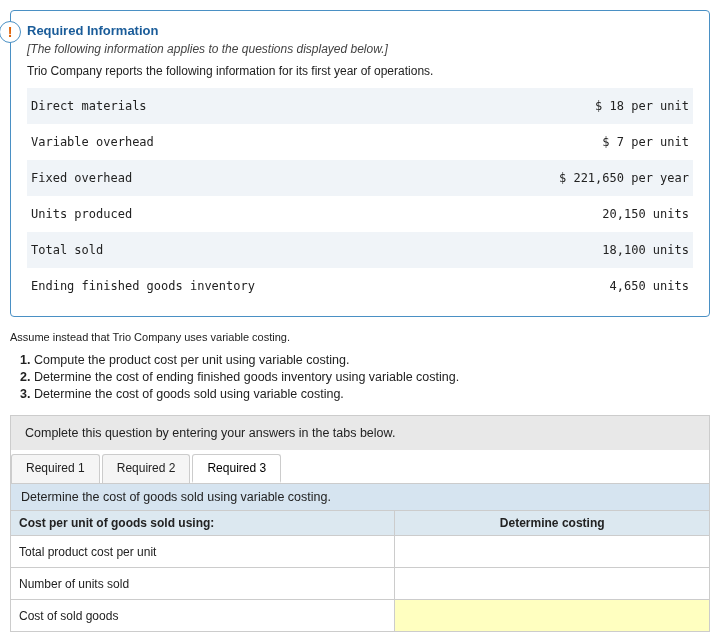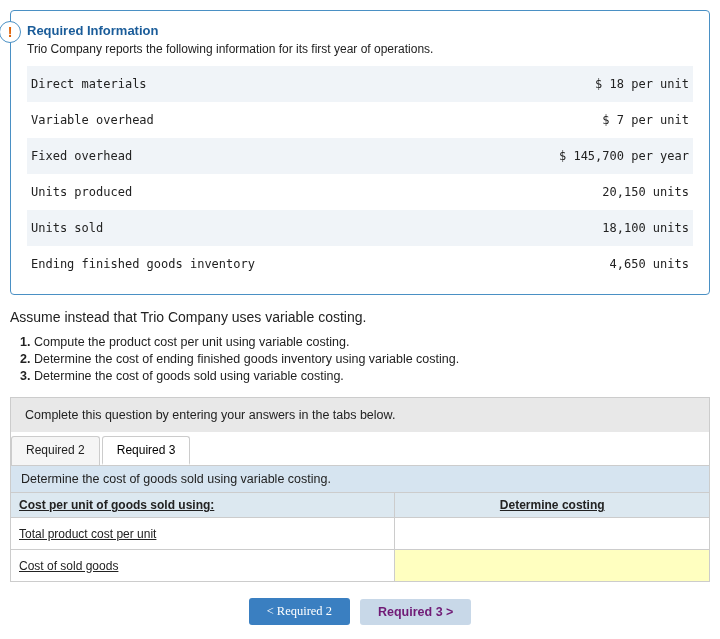--- a/index.html
+++ b/index.html
@@ -68,21 +68,21 @@
     .data-table tr:nth-child(even) td {
       background: #fff;
     }
     .data-table td:last-child {
       text-align: right;
     }
 
     
     .main-text {
       margin-bottom: 10px;
-      font-size: 14px;
+      font-size: 11px;
     }
     .question-list {
       list-style: none;
       margin-bottom: 14px;
       padding-left: 10px;
     }
     .question-list li {
       margin-bottom: 3px;
       font-size: 12.5px;
     }
@@ -139,21 +139,20 @@
       margin-bottom: 0;
     }
 
     
     .answer-table {
       width: 100%;
       border-collapse: collapse;
       border-left: 1px solid #ccc;
       border-right: 1px solid #ccc;
       border-bottom: 1px solid #ccc;
-      text-decoration: underline;
     }
     .answer-table thead tr th {
       background: #dce8f0;
       padding: 5px 8px;
       font-weight: bold;
       font-size: 12px;
       border: 1px solid #ccc;
       text-align: left;
     }
     .answer-table thead tr th:first-child {
@@ -210,41 +209,42 @@
       cursor: default;
       font-weight: bold;
     }
   </style>
 </head>
 <body>
 
 <div class="info-box">
   <div class="info-box-icon">!</div>
   <div class="info-title">Required Information</div>
+  <div class="info-subtitle">[The following information applies to the questions displayed below.]</div>
   <div class="info-desc">Trio Company reports the following information for its first year of operations.</div>
   <table class="data-table">
     <tbody id="data-table-body">
         <tr>
           <td>Direct materials</td>
           <td>$ 18 per unit</td>
         </tr>
         <tr>
           <td>Variable overhead</td>
           <td>$ 7 per unit</td>
         </tr>
         <tr>
           <td>Fixed overhead</td>
-          <td>$ 145,700 per year</td>
+          <td>$ 221,650 per year</td>
         </tr>
         <tr>
           <td>Units produced</td>
           <td>20,150 units</td>
         </tr>
         <tr>
-          <td>Units sold</td>
+          <td>Total sold</td>
           <td>18,100 units</td>
         </tr>
         <tr>
           <td>Ending finished goods inventory</td>
           <td>4,650 units</td>
         </tr>
       </tbody>
   </table>
 </div>
 
@@ -252,39 +252,44 @@
 
 <ul class="question-list" id="questions-list">
     <li><span class="num">1. </span>Compute the product cost per unit using variable costing.</li>
     <li><span class="num">2. </span>Determine the cost of ending finished goods inventory using variable costing.</li>
     <li><span class="num">3. </span>Determine the cost of goods sold using variable costing.</li>
   </ul>
 
 <div class="complete-box">Complete this question by entering your answers in the tabs below.</div>
 
 <div class="tabs-container" id="tabs-container">
+    <div class="tab">Required 1</div>
     <div class="tab">Required 2</div>
     <div class="tab active">Required 3</div>
   </div>
 
 <div class="section-header">Determine the cost of goods sold using variable costing.</div>
 
 <table class="answer-table">
   <thead>
     <tr>
       <th>Cost per unit of goods sold using:</th>
       <th>Determine costing</th>
     </tr>
   </thead>
   <tbody id="answer-table-body">
       <tr>
         <td>Total product cost per unit</td>
         <td><input type="text" style=""></td>
       </tr>
       <tr>
+        <td>Number of units sold</td>
+        <td><input type="text" style=""></td>
+      </tr>
+      <tr>
         <td>Cost of sold goods</td>
         <td style="background: rgb(255, 255, 192);"><input type="text" style=""></td>
       </tr>
     </tbody>
 </table>
 
 <div class="nav-buttons">
   <button class="btn-nav active" id="prev-btn">&lt; Required 2</button>
   <button class="btn-nav inactive" id="next-btn">Required 3 &gt;</button>
 </div>

